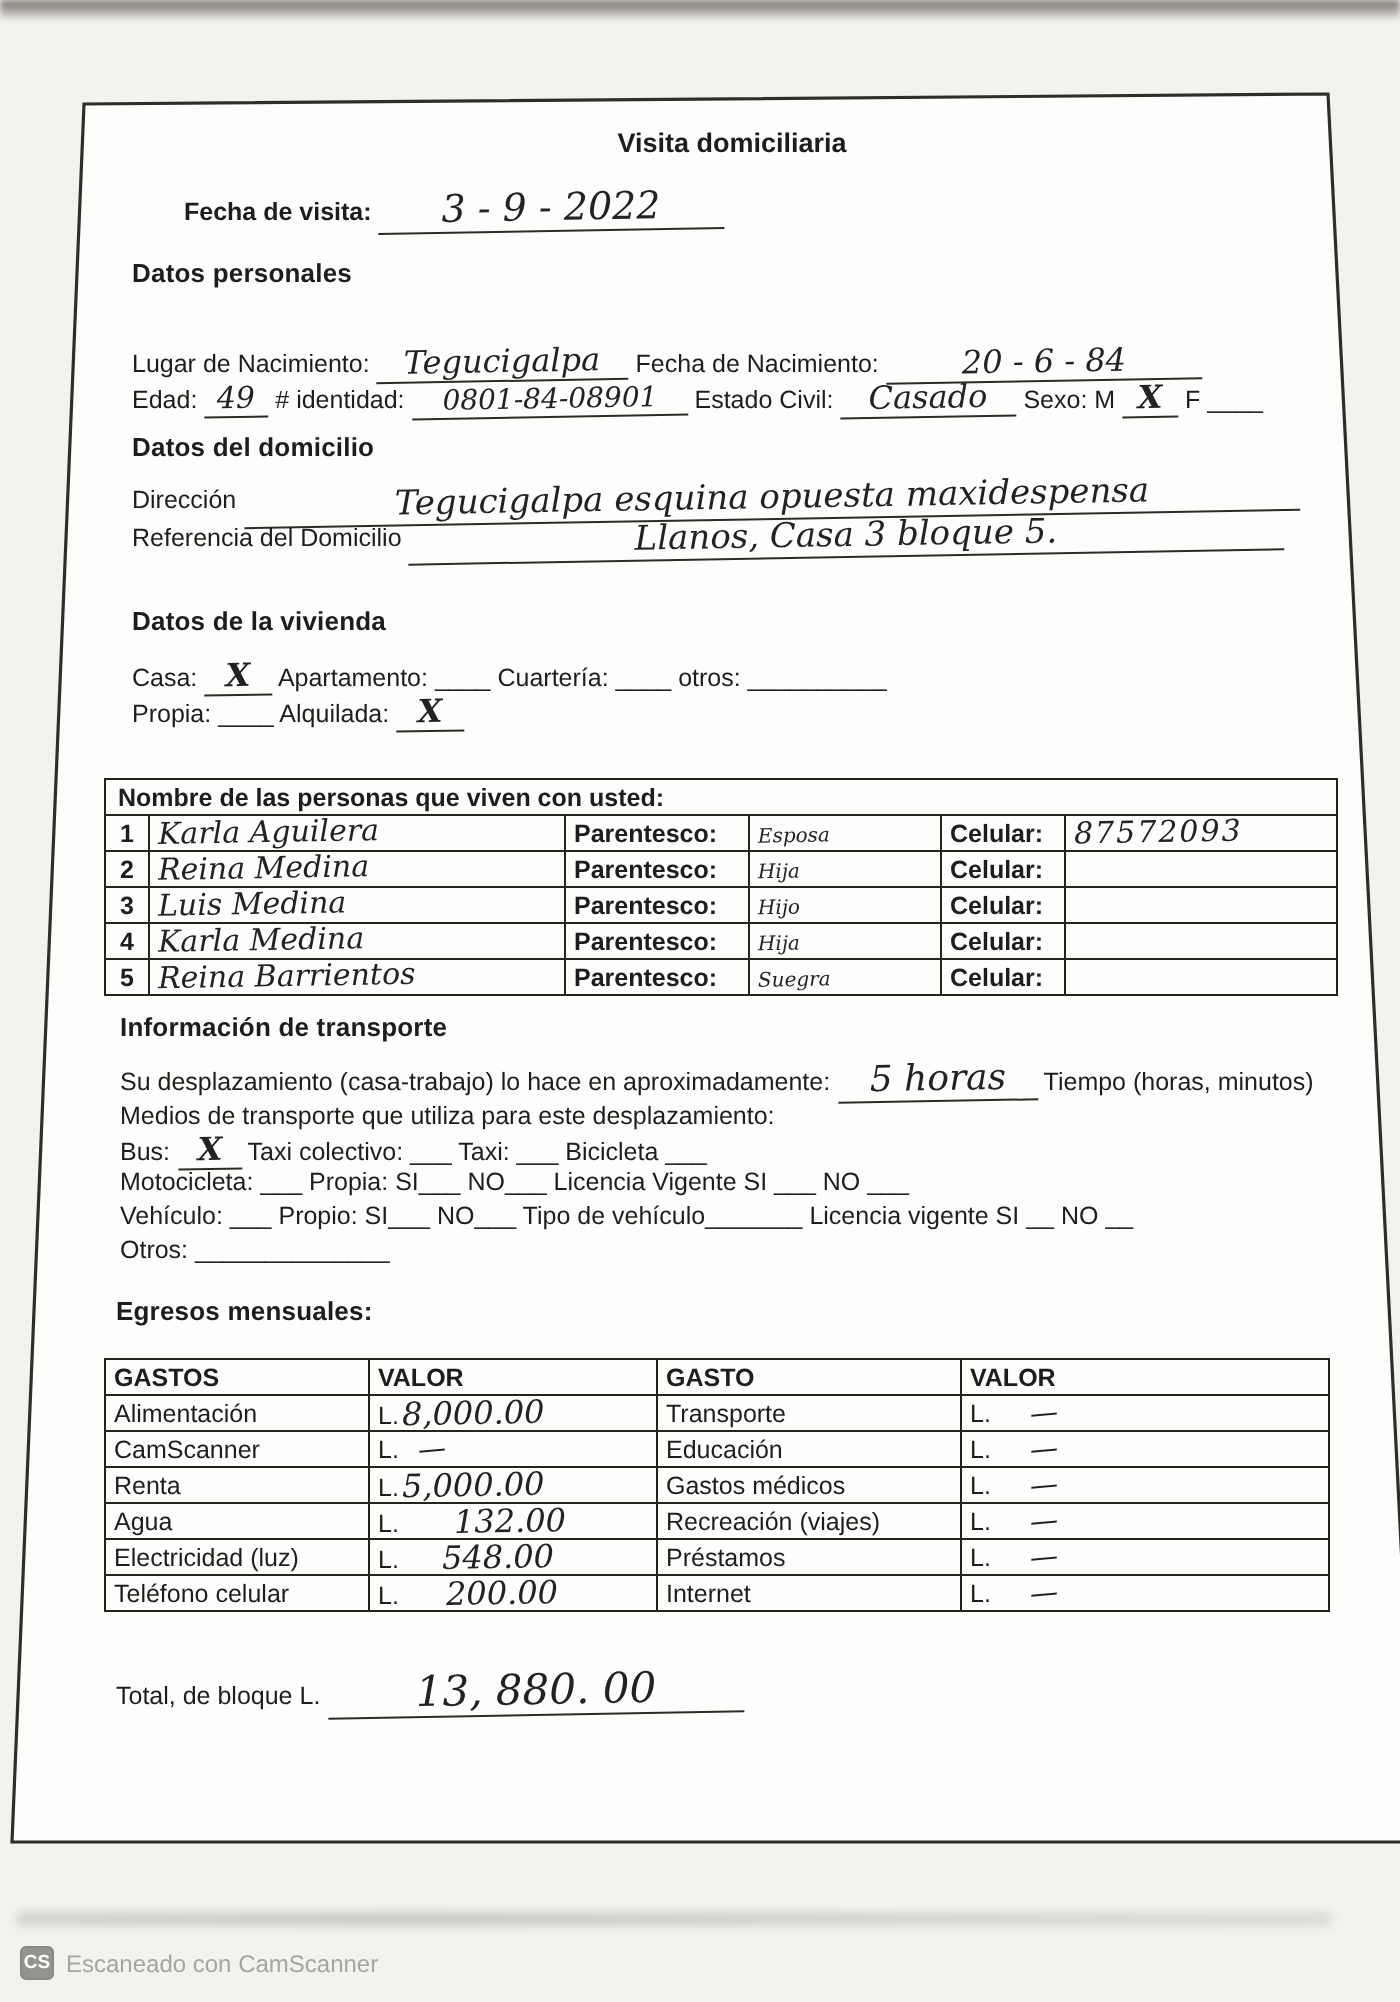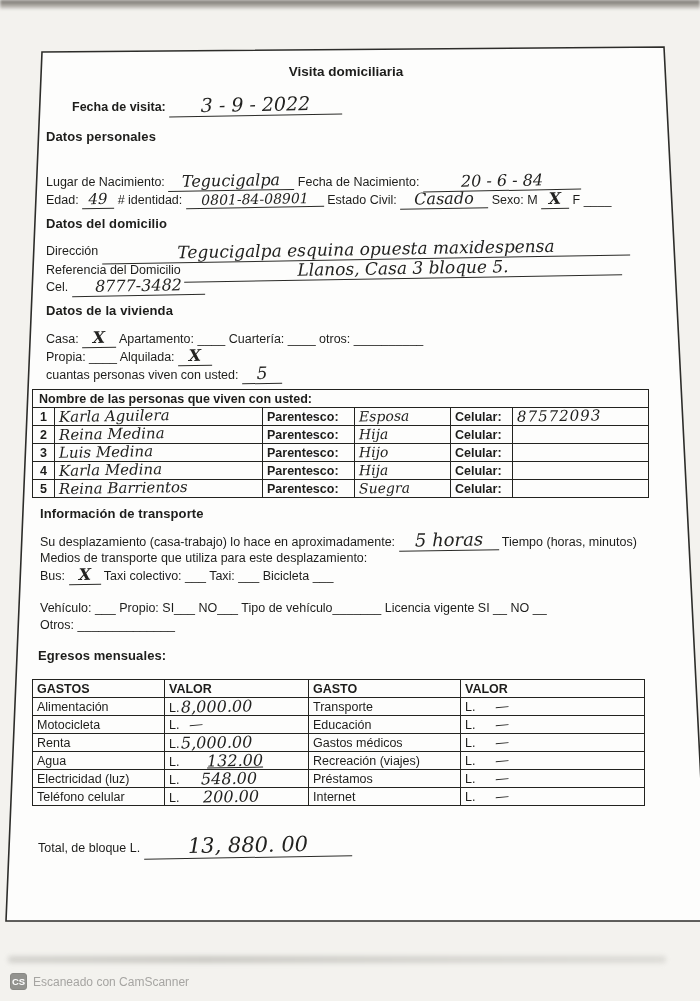--- a/index.html
+++ b/index.html
@@ -11,21 +11,21 @@
     position:relative;
     overflow:hidden;
   }
   .page{position:absolute;inset:0;}
   .top-artifact{
     position:absolute;top:0;left:0;width:700px;height:9px;
     background:linear-gradient(180deg,#716e68 0%,#a5a29c 55%,#dbd9d4 100%);
     filter:blur(1.5px);
   }
   .border-svg{position:absolute;top:0;left:0;}
-  .abs{position:absolute;}
+  .abs{position:absolute;margin-left:20px;}
   .sect{font-weight:bold;font-size:13px;letter-spacing:.1px;}
   .title{font-weight:bold;font-size:13.5px;text-align:center;}
   .line{font-size:12.5px;white-space:nowrap;}
   .b{font-weight:bold;padding-left:28px;}
   
   .hw{
     font-family:"DejaVu Serif", serif;
     font-style:italic;
     color:#222220;
     display:inline-block;
@@ -48,21 +48,21 @@
     padding:0 4px;
     font-size:12.5px;
     height:17px;
     white-space:nowrap;
     overflow:hidden;
   }
   .ptable .ttl{font-weight:bold;font-size:12.5px;padding-left:6px;}
   .ptable .num{text-align:center;font-weight:bold;padding:0 2px;}
   .ptable .plabel,.ptable .clabel{font-weight:bold;}
   .name-hw{font-size:15px;}
-  .par-hw{font-size:14px;}
+  .par-hw{font-size:10px;}
   .celnum-hw{font-size:15px;letter-spacing:1px;}
   .etable .hdr{font-weight:bold;font-size:12.5px;}
   .money-hw{font-size:16px;margin-left:2px;}
   .dash-hw{font-size:14px;margin-left:20px;transform:rotate(-5deg);}
   
   .smudge{
     position:absolute;top:956px;left:8px;width:658px;height:7px;
     background:linear-gradient(90deg,#c3c2bd,#b4b3ad 30%,#c7c6c1 70%,#d0cfca);
     filter:blur(2.5px);opacity:.65;border-radius:3px;
   }
@@ -123,42 +123,34 @@
   <div class="abs line" style="left:46px;top:241px;">
     <span>Dirección</span>
     <span class="uline hw" style="min-width:520px;font-size:17px;">Tegucigalpa esquina opuesta maxidespensa</span>
   </div>
 
   <div class="abs line" style="left:46px;top:260px;">
     <span>Referencia del Domicilio</span>
     <span class="uline hw" style="min-width:430px;font-size:17px;">Llanos, Casa 3 bloque 5.</span>
   </div>
 
-  <div class="abs line" style="left:46px;top:278px;">
-    <span>Cel.</span>
-    <span class="uline hw" style="min-width:125px;font-size:16px;">8777-3482</span>
-  </div>
 
   <div class="abs sect" style="left:46px;top:303px;">Datos de la vivienda</div>
 
   <div class="abs line" style="left:46px;top:348px;">
     <span>Propia: ____ Alquilada:</span>
     <span class="uline hw hw-x" style="min-width:26px;">X</span>
   </div>
 
   <div class="abs line" style="left:46px;top:330px;">
     <span>Casa:</span>
     <span class="uline hw hw-x" style="min-width:26px;">X</span>
     <span>Apartamento: ____ Cuartería: ____ otros: __________</span>
   </div>
 
-  <div class="abs line" style="left:46px;top:365px;">
-    <span>cuantas personas viven con usted:</span>
-    <span class="uline hw" style="min-width:32px;font-size:17px;">5</span>
-  </div>
 
   <table class="ptable abs" style="left:32px;top:389px;width:616px;">
     <colgroup>
       <col style="width:22px">
         <col style="width:208px">
         <col style="width:92px">
       <col style="width:96px">
         <col style="width:62px">
         <col style="width:136px">
     </colgroup>
@@ -218,20 +210,21 @@
   </div>
 
   <div class="abs line" style="left:40px;top:567px;">
     <span>Bus:</span>
     <span class="uline hw hw-x" style="min-width:24px;">X</span>
     <span>Taxi colectivo: ___ Taxi: ___ Bicicleta ___</span>
   </div>
 
   <div class="abs line" style="left:40px;top:551px;">Medios de transporte que utiliza para este desplazamiento:</div>
 
+  <div class="abs line" style="left:40px;top:584px;">Motocicleta: ___ Propia: SI___ NO___  Licencia Vigente SI ___ NO ___</div>
 
   <div class="abs line" style="left:40px;top:601px;">Vehículo: ___ Propio: SI___ NO___ Tipo de vehículo_______ Licencia vigente SI __ NO __</div>
 
   <div class="abs line" style="left:40px;top:618px;">Otros: ______________</div>
 
   <div class="abs sect" style="left:38px;top:648px;">Egresos mensuales:</div>
 
   <table class="etable abs" style="left:32px;top:679px;width:612px;">
     <colgroup>
       <col style="width:132px">
@@ -246,34 +239,34 @@
       <td class="hdr">GASTO</td>
       <td class="hdr">VALOR</td>
     </tr>
     <tr>
       <td>Alimentación</td>
       <td><span>L.</span><span class="hw money-hw">8,000.00</span></td>
       <td>Transporte</td>
       <td><span>L.</span><span class="hw dash-hw">—</span></td>
     </tr>
     <tr>
-      <td>Motocicleta</td>
+      <td>CamScanner</td>
       <td><span>L.</span><span class="hw dash-hw" style="margin-left:10px;">—</span></td>
       <td>Educación</td>
       <td><span>L.</span><span class="hw dash-hw">—</span></td>
     </tr>
     <tr>
       <td>Renta</td>
       <td><span>L.</span><span class="hw money-hw">5,000.00</span></td>
       <td>Gastos médicos</td>
       <td><span>L.</span><span class="hw dash-hw">—</span></td>
     </tr>
     <tr>
       <td>Agua</td>
-      <td><span>L.</span><span class="hw money-hw" style="margin-left:28px;text-decoration:underline;">132.00</span></td>
+      <td><span>L.</span><span class="hw money-hw" style="margin-left:28px;">132.00</span></td>
       <td>Recreación (viajes)</td>
       <td><span>L.</span><span class="hw dash-hw">—</span></td>
     </tr>
     <tr>
       <td>Electricidad (luz)</td>
       <td><span>L.</span><span class="hw money-hw" style="margin-left:22px;">548.00</span></td>
       <td>Préstamos</td>
       <td><span>L.</span><span class="hw dash-hw">—</span></td>
     </tr>
     <tr>

